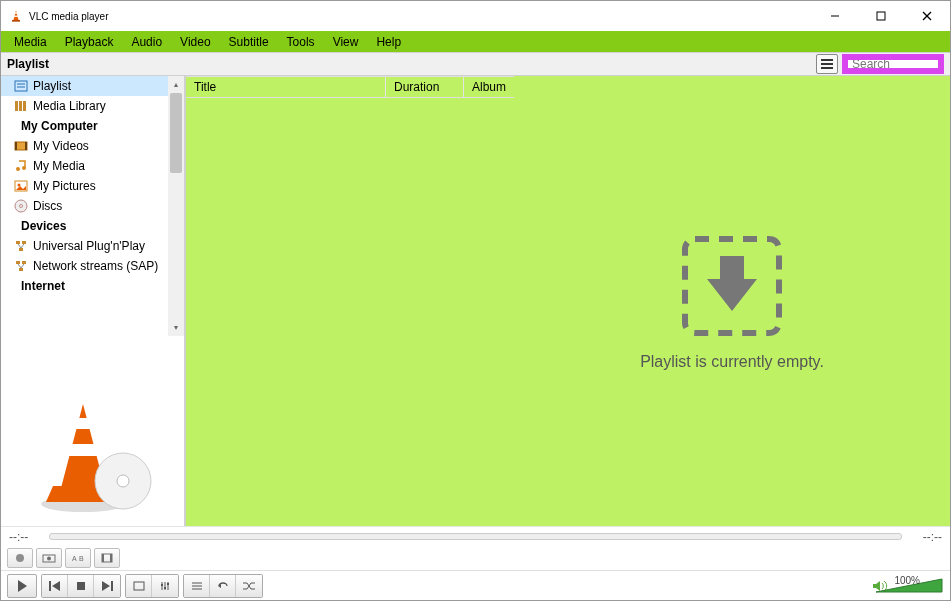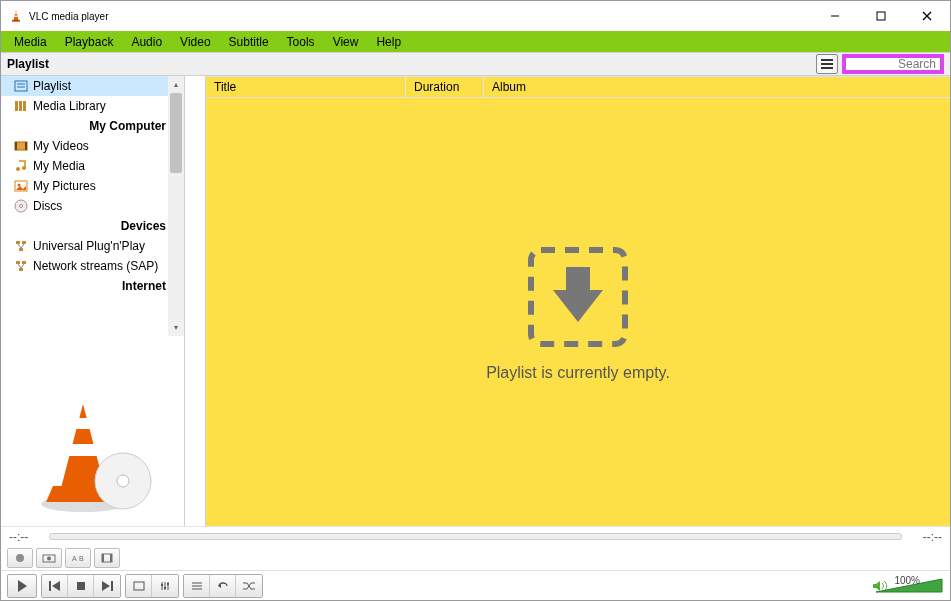--- a/index.html
+++ b/index.html
@@ -8,36 +8,36 @@
   .titlebar .title { font-size: 10px; }
   .titlebar .logo { margin-right: 6px; }
   .win-controls { margin-left: auto; display: flex; }
   .win-btn { width: 46px; height: 30px; display: flex; align-items: center; justify-content: center; }
   .menubar { height: 21px; display: flex; align-items: center; padding: 0 4px; background: #84cc16; }
   .menu-item { padding: 2px 9px; font-size: 12px; }
   .toolbar-row { height: 24px; display: flex; align-items: center; background: #f0f0f0; border-top: 1px solid #d0d0d0; border-bottom: 1px solid #d0d0d0; }
   .tb-title { padding-left: 6px; font-weight: bold; font-size: 12px; flex: 0 0 185px; }
   .tb-right { margin-left: auto; display: flex; align-items: center; gap: 4px; padding-right: 6px; }
   .view-toggle { width: 22px; height: 20px; border: 1px solid #888; border-radius: 2px; background: #f8f8f8; display: flex; align-items: center; justify-content: center; }
-  .search-box { width: 102px; height: 20px; font-size: 12px; padding: 0 4px; border: 4px solid #d946ef; color: #000; text-align: right; }
+  .search-box { width: 102px; height: 20px; font-size: 12px; padding: 0 4px; border: 6px solid #d946ef; color: #000; }
   .search-box::placeholder { color: #777; }
   .body-area { flex: 1; display: flex; overflow: hidden; }
   .sidebar { width: 184px; border-right: 1px solid #d0d0d0; display: flex; flex-direction: column; position: relative; background: #fff; }
   .tree { flex: 0 0 auto; overflow: hidden; position: relative; }
   .tree-scroll-area { position: relative; }
   .tree-scrollbar { position: absolute; right: 0; top: 0; width: 16px; height: 100%; background: #f0f0f0; }
   .tree-scrollbar .arrow { height: 17px; display: flex; align-items: center; justify-content: center; font-size: 8px; color: #666; }
   .tree-thumb { position: absolute; left: 2px; right: 2px; top: 17px; height: 80px; background: #c2c2c2; border-radius: 2px; }
   .tree-row { height: 20px; display: flex; align-items: center; padding-left: 6px; padding-right: 18px; gap: 4px; font-size: 12px; white-space: nowrap; }
-  .tree-row.category { font-weight: bold; padding-left: 20px; justify-content: flex-end; }
+  .tree-row.category { font-weight: bold; padding-left: 20px; }
   .tree-row.child { padding-left: 12px; }
   .tree-row.selected { background: #cce8ff; }
   .tree-row .ticon { width: 16px; height: 16px; flex-shrink: 0; display: flex; align-items: center; justify-content: center; }
   .sidebar-art { margin-top: auto; padding: 10px; display: flex; align-items: center; justify-content: center; }
-  .list-area { flex: 1; display: flex; flex-direction: column; background: #fde047; border-left: 1px solid #d0d0d0; margin-left: 20px; }
+  .list-area { flex: 1; display: flex; background: #bef264; border-left: 1px solid #d0d0d0; }
   .list-header { height: 22px; display: flex; border-bottom: 1px solid #e0e0e0; border-top: 1px solid #e0e0e0; font-size: 12px; }
   .col { padding: 3px 8px; border-right: 1px solid #e5e5e5; }
   .col.title-col { flex: 0 0 200px; }
   .col.dur-col { flex: 0 0 78px; }
   .col.album-col { flex: 1; border-right: none; }
   .empty-area { flex: 1; display: flex; flex-direction: column; align-items: center; justify-content: center; color: #555; }
   .empty-msg1 { margin-top: 12px; font-size: 16px; }
   .empty-msg2 { font-size: 12px; }
   .seek-row { height: 20px; display: flex; align-items: center; padding: 0 8px; gap: 8px; background: #fff; border-top: 1px solid #e5e5e5; }
   .seek-time { font-size: 12px; color: #555; width: 32px; }

